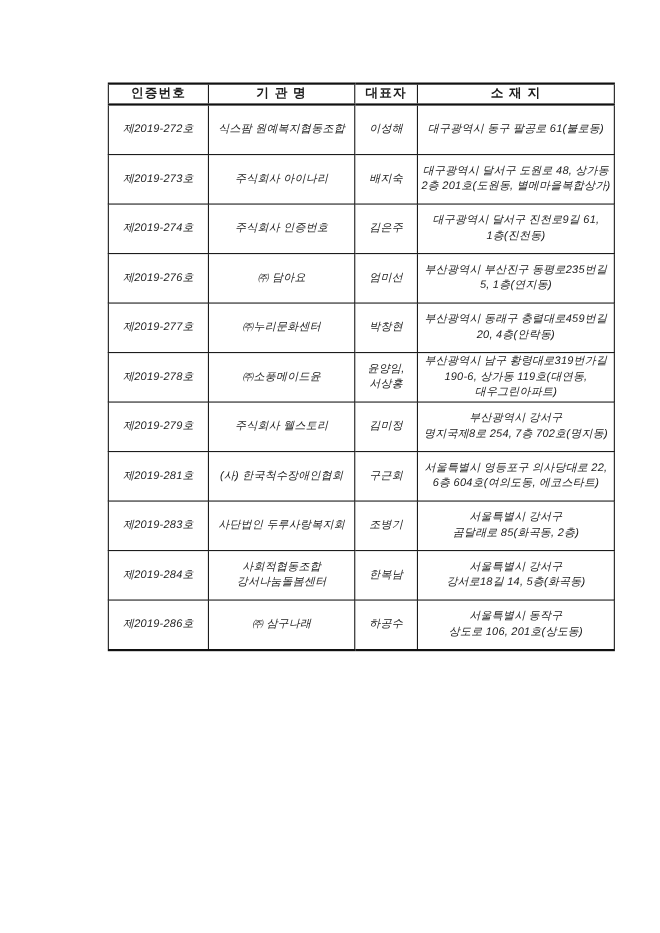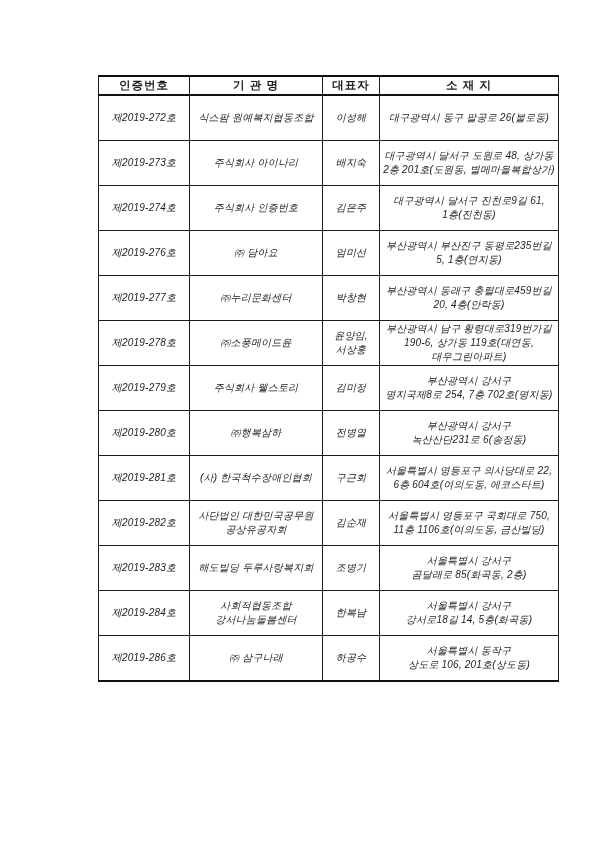--- a/index.html
+++ b/index.html
@@ -90,21 +90,21 @@
           <td class="c-cert">
             <div class="line">제2019-272호</div>
           </td>
           <td class="c-org">
             <div class="line">식스팜 원예복지협동조합</div>
           </td>
           <td class="c-rep">
             <div class="line">이성해</div>
           </td>
           <td class="c-addr">
-            <div class="line">대구광역시 동구 팔공로 26(불로동)</div>
+            <div class="line">대구광역시 동구 팔공로 61(불로동)</div>
           </td>
         </tr>
         <tr>
           <td class="c-cert">
             <div class="line">제2019-273호</div>
           </td>
           <td class="c-org">
             <div class="line">주식회사 아이나리</div>
           </td>
           <td class="c-rep">
@@ -187,70 +187,39 @@
           <td class="c-rep">
             <div class="line">김미정</div>
           </td>
           <td class="c-addr">
             <div class="line">부산광역시 강서구</div>
             <div class="line">명지국제8로 254, 7층 702호(명지동)</div>
           </td>
         </tr>
         <tr>
           <td class="c-cert">
-            <div class="line">제2019-280호</div>
-          </td>
-          <td class="c-org">
-            <div class="line">㈜행복삼하</div>
-          </td>
-          <td class="c-rep">
-            <div class="line">전병열</div>
-          </td>
-          <td class="c-addr">
-            <div class="line">부산광역시 강서구</div>
-            <div class="line">녹산산단231로 6(송정동)</div>
-          </td>
-        </tr>
-        <tr>
-          <td class="c-cert">
             <div class="line">제2019-281호</div>
           </td>
           <td class="c-org">
             <div class="line">(사) 한국척수장애인협회</div>
           </td>
           <td class="c-rep">
             <div class="line">구근회</div>
           </td>
           <td class="c-addr">
             <div class="line">서울특별시 영등포구 의사당대로 22,</div>
             <div class="line">6층 604호(여의도동, 에코스타트)</div>
           </td>
         </tr>
         <tr>
           <td class="c-cert">
-            <div class="line">제2019-282호</div>
-          </td>
-          <td class="c-org">
-            <div class="line">사단법인 대한민국공무원</div>
-            <div class="line">공상유공자회</div>
-          </td>
-          <td class="c-rep">
-            <div class="line">김순재</div>
-          </td>
-          <td class="c-addr">
-            <div class="line">서울특별시 영등포구 국회대로 750,</div>
-            <div class="line">11층 1106호(여의도동, 금산빌딩)</div>
-          </td>
-        </tr>
-        <tr>
-          <td class="c-cert">
             <div class="line">제2019-283호</div>
           </td>
           <td class="c-org">
-            <div class="line">해도빌딩 두루사랑복지회</div>
+            <div class="line">사단법인 두루사랑복지회</div>
           </td>
           <td class="c-rep">
             <div class="line">조병기</div>
           </td>
           <td class="c-addr">
             <div class="line">서울특별시 강서구</div>
             <div class="line">곰달래로 85(화곡동, 2층)</div>
           </td>
         </tr>
         <tr>

